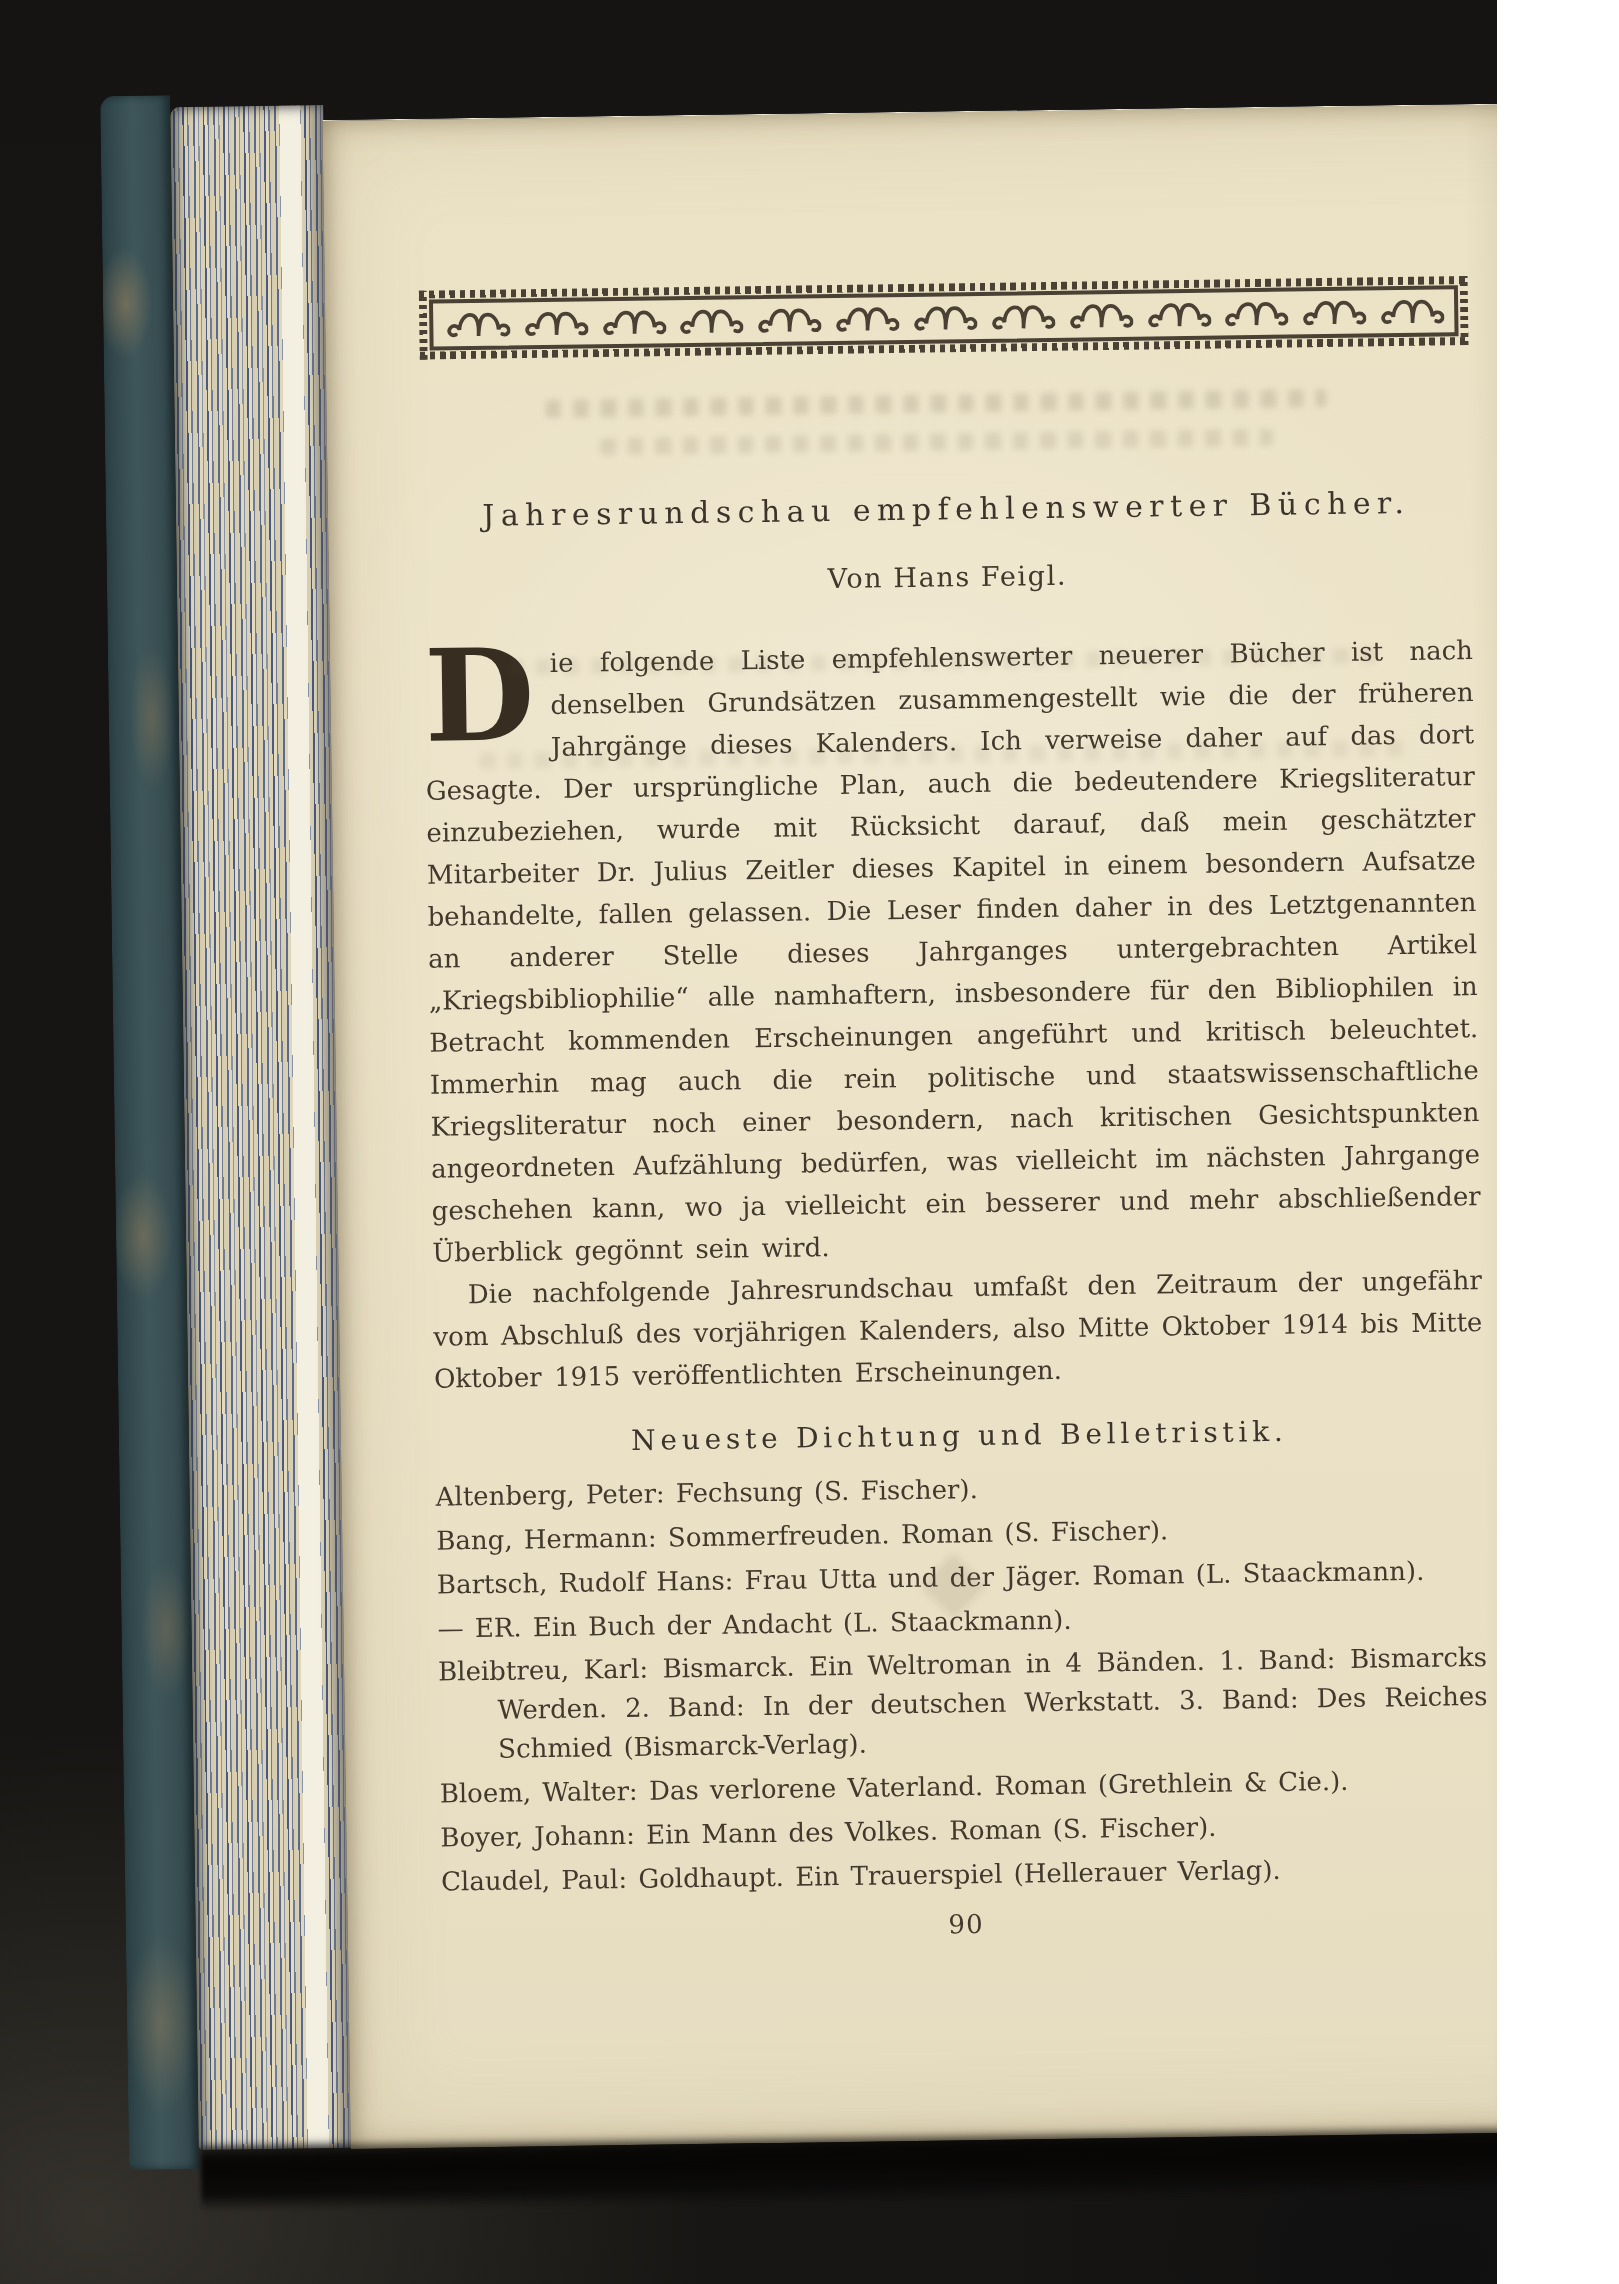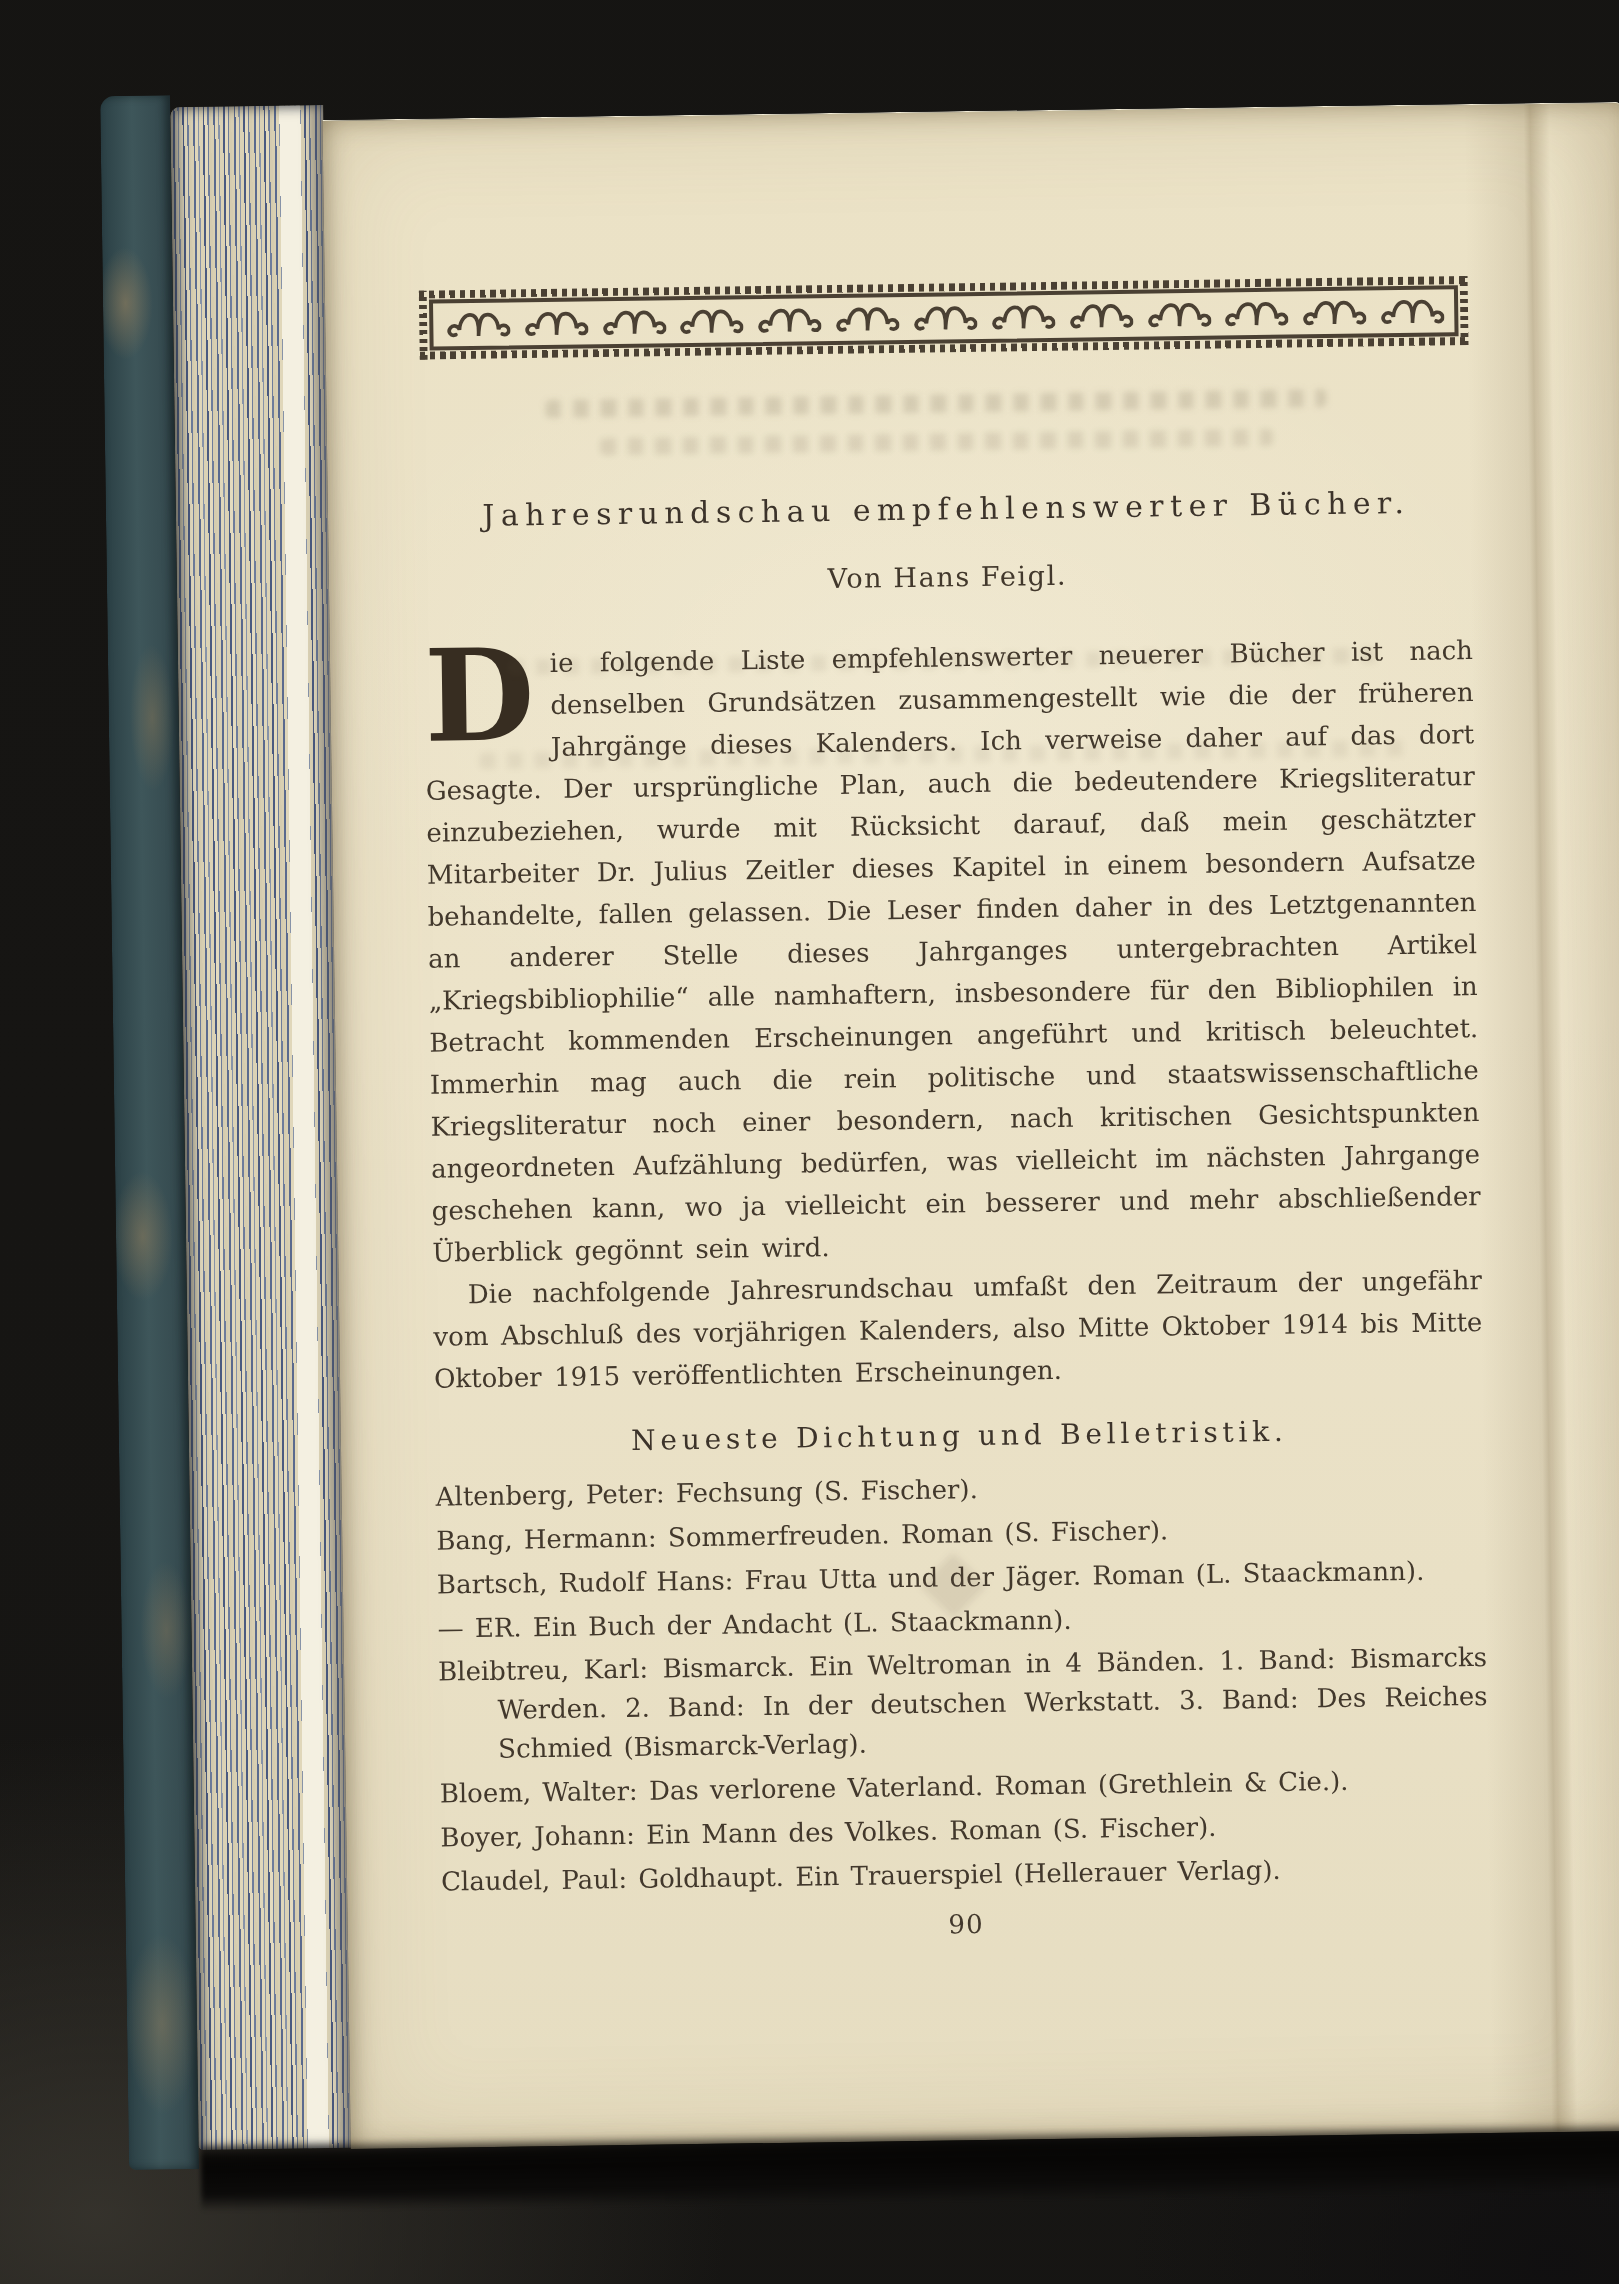--- a/index.html
+++ b/index.html
@@ -2,21 +2,21 @@
 <html lang="de" style="font-size:9.6px"><head>
 <meta charset="utf-8">
 <style>
   html, body {
     margin: 0; padding: 0;
     width: 1619px; height: 2284px;
     font-family: "DejaVu Serif", serif;
   }
   .scene {
     position: relative;
-    width: 1619px; height: 2284px;
+    width: 1497px; height: 2284px;
     overflow: hidden;
     background:
       radial-gradient(1015px 776px at 6% 97%, rgba(58,55,48,.85) 0%, rgba(58,55,48,0) 62%),
       radial-gradient(717px 538px at 96% 99%, rgba(16,15,16,.9) 0%, rgba(16,15,16,0) 60%),
       linear-gradient(180deg, #14131180 0%, #16151380 100%),
       #171614;
   }
   .book {
     position: absolute;
     left: 100px; top: 88px;

